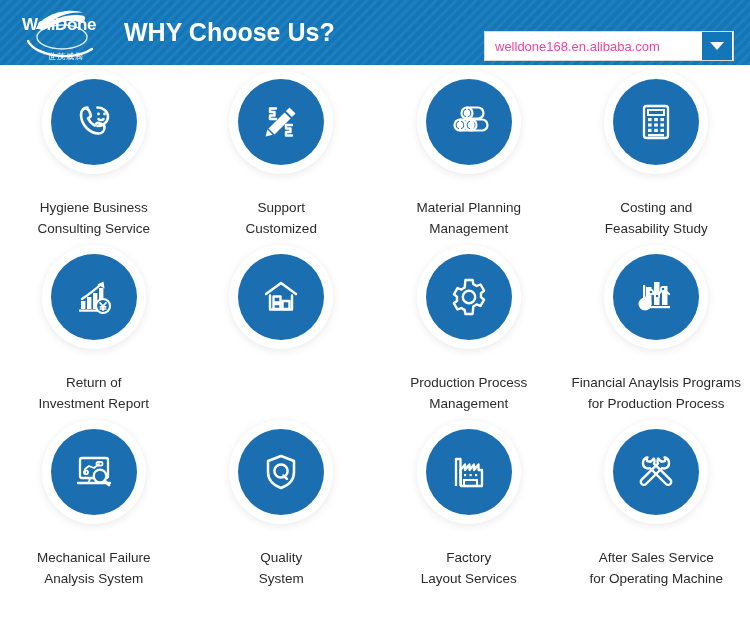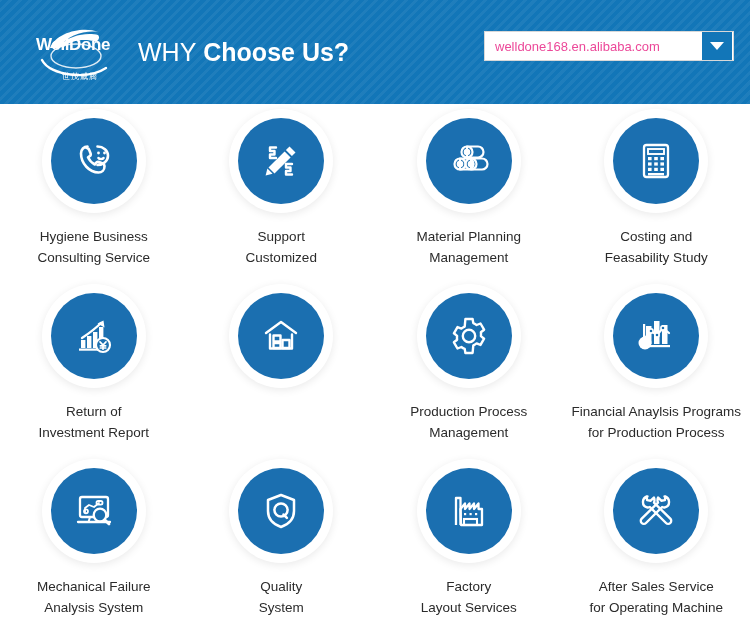--- a/index.html
+++ b/index.html
@@ -7,29 +7,29 @@
     width: 750px; height: 624px;
     background: #ffffff;
     font-family: "Liberation Sans", sans-serif;
     overflow: hidden;
   }
   .page { position: relative; width: 750px; height: 624px; background:#fff; }
 
   
   .header {
     position: relative;
-    width: 750px; height: 104px;
+    width: 750px; height: 65px;
     background: #1276b8;
     background-image: repeating-linear-gradient(
        -45deg,
        rgba(255,255,255,0.055) 0px,
        rgba(255,255,255,0.055) 3px,
        rgba(255,255,255,0) 3px,
        rgba(255,255,255,0) 7px);
-    display: flex; align-items: center; padding-left: 14px;
+    display: flex; align-items: center;
   }
   .logo-wrap {
     position: relative;
     margin-left: 22px;
     width: 78px; height: 56px;
     display: flex; flex-direction: column; justify-content: center;
   }
   .logo-swoosh { position:absolute; left:0; top:2px; width:78px; height:54px; }
   .logo-name {
     position: relative; z-index: 2;
@@ -38,21 +38,21 @@
   }
   .logo-cn {
     position: relative; z-index: 2;
     color:#fff; font-size: 8px; letter-spacing: 1px; line-height:1;
     margin-top: 20px; margin-left: 26px; white-space:nowrap;
   }
   .headline {
     margin-left: 24px; color: #ffffff; font-size: 25px; line-height: 1;
     white-space: nowrap;
   }
-  .headline .why { font-weight: normal; }
+  .headline .why { font-weight: bold; }
   .headline .rest { font-weight: bold; }
 
   .urlbox {
     position: absolute; right: 16px; top: 31px;
     width: 250px; height: 30px;
     background: #ffffff;
     border: 1px solid #d8d8d8;
     display: flex; align-items: center;
   }
   .urlbox .url-text {
@@ -80,21 +80,21 @@
     padding-top: 8px;
   }
   .badge {
     width: 86px; height: 86px; border-radius: 50%;
     background: #1b6fb0;
     display: flex; align-items: center; justify-content: center;
     box-shadow: 0 0 0 9px #ffffff, 0 2px 9px 9px rgba(0,0,0,0.085);
   }
   .badge svg { display: block; }
   .label {
-    margin-top: 22px;
+    margin-top: 32px;
     text-align: center;
     color: #2b2b2b;
     font-size: 13.5px;
     line-height: 21px;
     white-space: pre-line;
     max-width: 180px;
   }
 </style>
 </head>
 <body>

